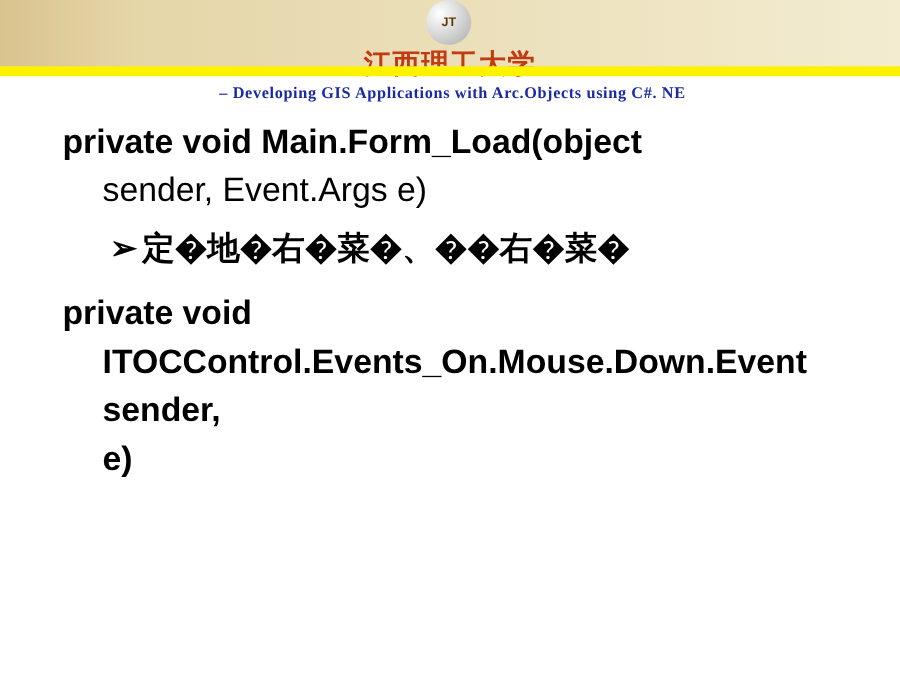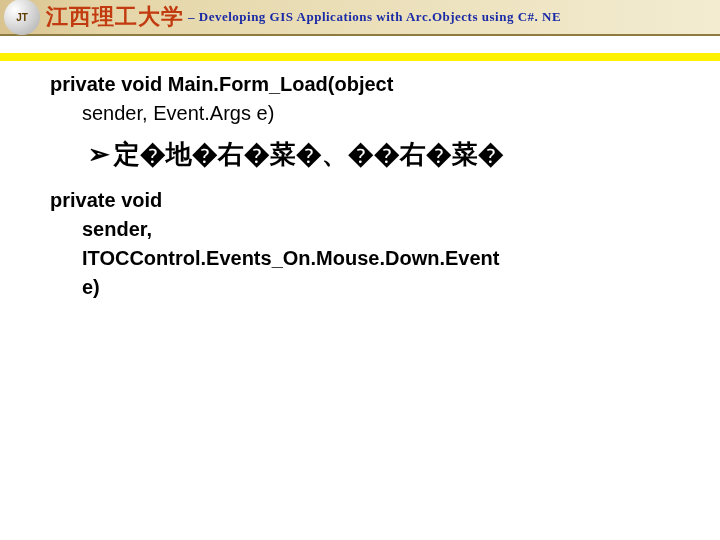--- a/index.html
+++ b/index.html
@@ -2,27 +2,28 @@
 <html><head>
 <meta charset="utf-8">
 <style>
   * { margin: 0; padding: 0; box-sizing: border-box; }
   html, body { width: 720px; height: 540px; overflow: hidden; }
   body {
     background: #fff;
     font-family: Arial, "Microsoft YaHei", sans-serif;
   }
   .header {
-    height: 36px;
+    height: 60px;
     background: linear-gradient(to right, #d9c38f 0%, #e5d6a8 15%, #f3ecd1 100%);
     border-bottom: 2px solid #8d7b3f;
     display: flex;
     align-items: center;
     padding-left: 4px;
     position: relative;
+    flex-direction: column;
   }
   .logo {
     width: 36px;
     height: 36px;
     border-radius: 50%;
     background: radial-gradient(circle at 30% 30%, #ffffff 0%, #dedede 40%, #aaa 100%);
     display: flex;
     align-items: center;
     justify-content: center;
     margin-right: 6px;
@@ -56,21 +57,21 @@
     top: 53px;
     width: 720px;
     height: 8px;
     background: #fff200;
   }
   .content {
     padding: 34px 30px 0 30px;
   }
   .code-line {
     font-family: Arial, sans-serif;
-    font-size: 20px;
+    font-size: 27px;
     color: #000;
     line-height: 1.45;
     padding-left: 20px;
   }
   .code-line .kw { font-weight: bold; }
   .indent1 { padding-left: 52px; }
   .bullet {
     margin-top: 8px;
     margin-bottom: 14px;
     padding-left: 58px;
@@ -106,18 +107,18 @@
       <span class="kw">private void </span><span class="kw">Main.Form_Load(object</span>
     </div>
     <div class="code-line indent1 kw" style="font-weight:normal">sender, Event.Args e)</div>
     <div class="bullet">
       <span class="tri">➢</span><span>定�地�右�菜�、��右�菜�</span>
     </div>
   </div>
 
   <div class="block2">
     <div class="code-line kw" style="font-weight:bold">private void</div>
+    <div class="code-line indent1 kw" style="font-weight:bold">ITOCControl.Events_On.Mouse.Down.Event</div>
     <div class="code-line indent1 kw" style="font-weight:bold">sender,</div>
-    <div class="code-line indent1 kw" style="font-weight:bold">ITOCControl.Events_On.Mouse.Down.Event</div>
     <div class="code-line indent1 kw" style="font-weight:bold">e)</div>
   </div>
 
 </div>
 
 </body></html>

